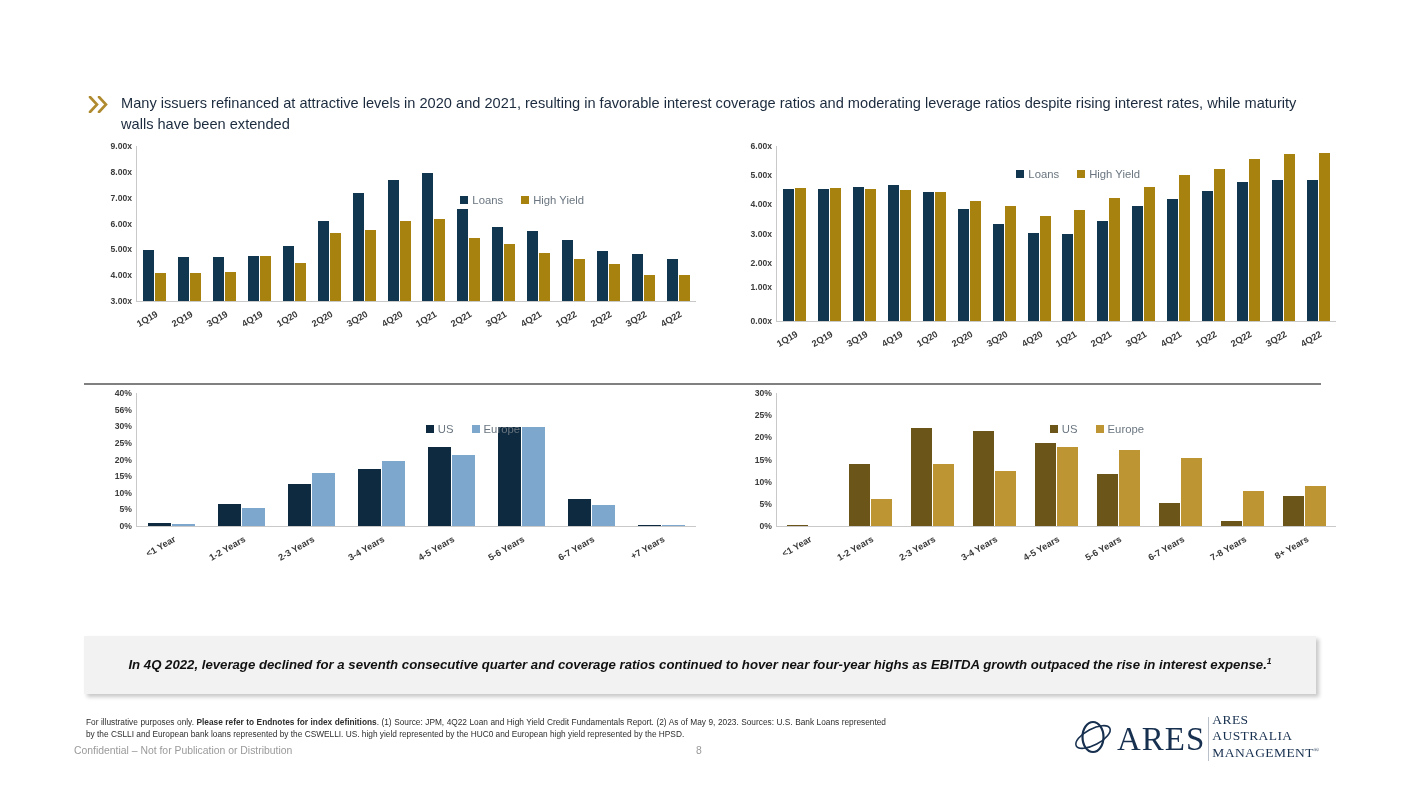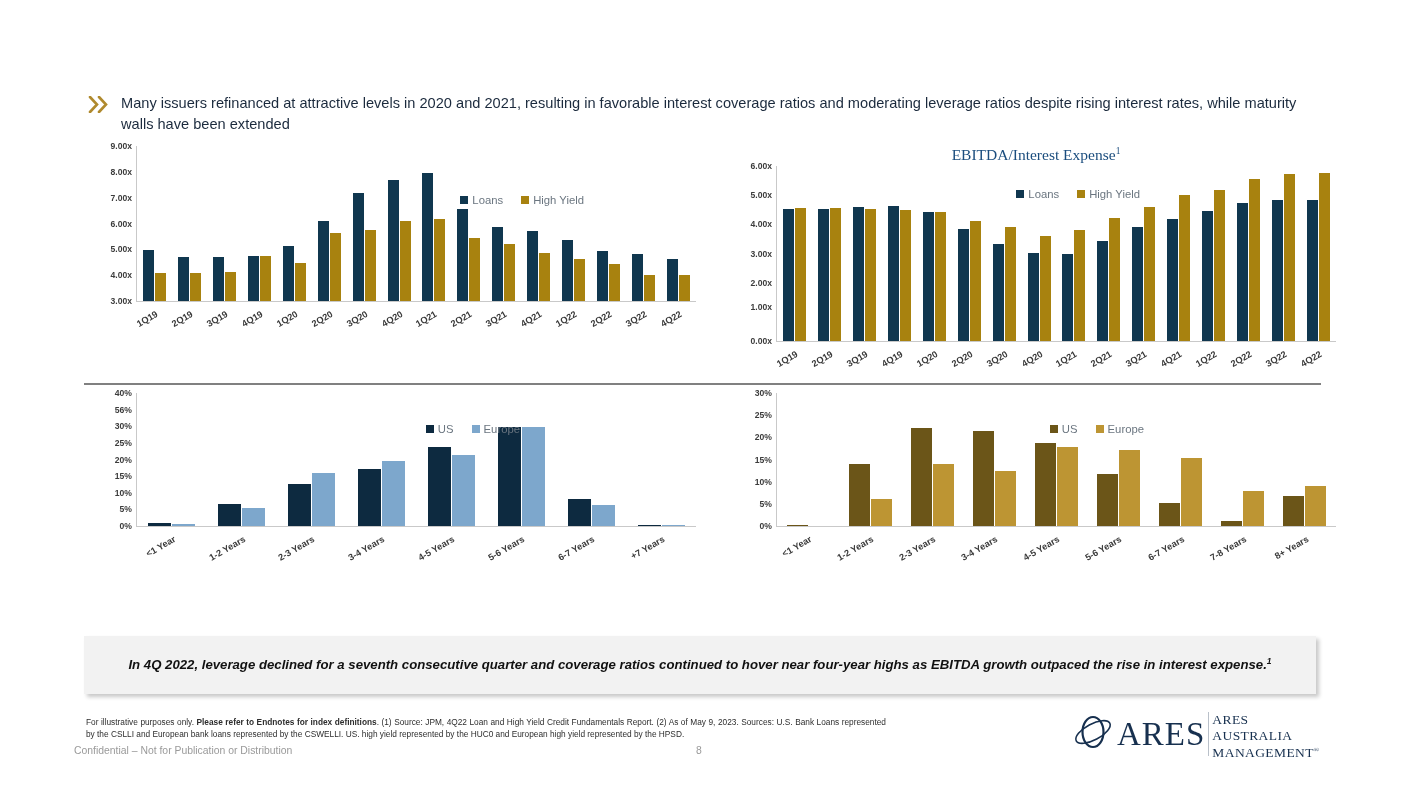--- a/index.html
+++ b/index.html
@@ -116,21 +116,21 @@
     font-size: 10.4px; color: #9a9a9a;
     font-family: "Liberation Sans", sans-serif;
   }
   .pageno {
     position: absolute; left: 696px; top: 745px;
     font-size: 10.4px; color: #9a9a9a;
     font-family: "Liberation Sans", sans-serif;
   }
   .logo {
     position: absolute; left: 1072px; top: 712px;
-    display: flex; align-items: flex-start; gap: 3px;
+    display: flex; align-items: flex-end; gap: 3px;
   }
   .logo-main {
     display: flex; align-items: center; gap: 3px;
     font-family: "Liberation Serif", serif; color: #17304f;
   }
   .logo-word { font-size: 33px; letter-spacing: 1px; }
   .logo-rule { width: 1px; height: 44px; background: #b9c0c9; }
   .logo-sub {
     font-family: "Liberation Serif", serif; color: #17304f;
     font-size: 13.5px; line-height: 1.22; letter-spacing: .4px;
@@ -288,21 +288,20 @@
             <span class="lg-tx">Loans</span>
           </div>
           <div class="lg-item">
             <span class="lg-sw" style="background: rgb(168, 130, 15);"></span>
             <span class="lg-tx">High Yield</span>
           </div>
         </div>
       </div>
     </div>
   <div class="panel" id="panel-ebitda" style="left:736px; top:146px; width:600px;">
-      <div class="chart-title"><span>EBITDA/Interest Expense</span><sup>1</sup></div>
       <div class="plotwrap" style="height: 227px;">
         <div class="yaxis" style="height: 175px;">
           <div class="ytick" style="top: 0px;">6.00x</div>
           <div class="ytick" style="top: 29.1667px;">5.00x</div>
           <div class="ytick" style="top: 58.3333px;">4.00x</div>
           <div class="ytick" style="top: 87.5px;">3.00x</div>
           <div class="ytick" style="top: 116.667px;">2.00x</div>
           <div class="ytick" style="top: 141px;">1.00x</div>
           <div class="ytick" style="top: 175px;">0.00x</div>
         </div>

